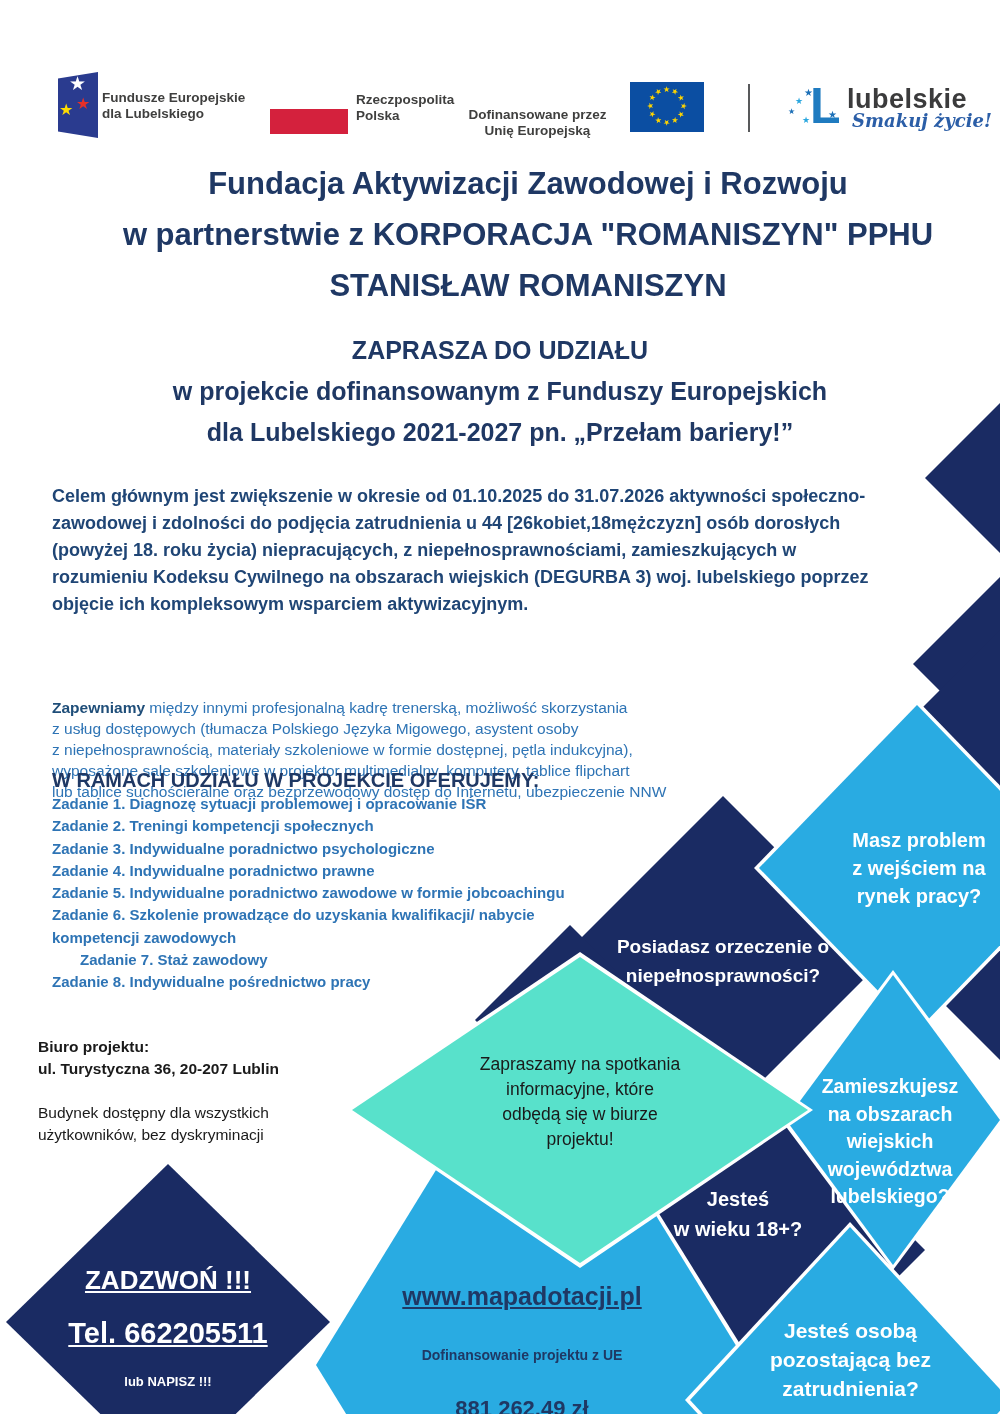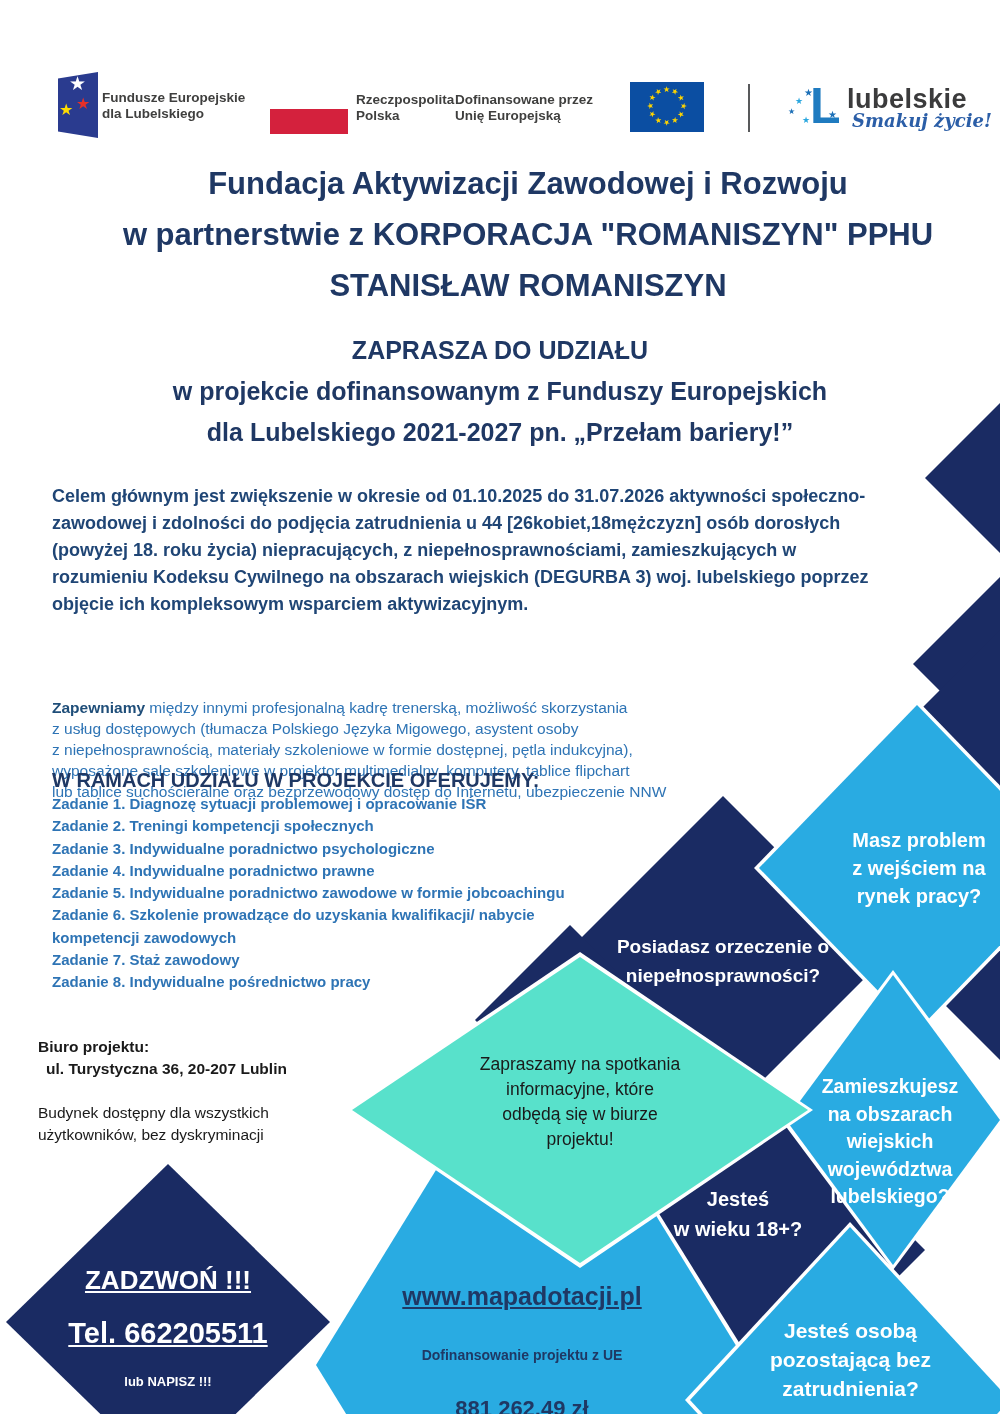--- a/index.html
+++ b/index.html
@@ -40,21 +40,21 @@
 
     <div style="position:absolute;left:270px;top:84px;width:78px;height:50px;box-shadow:0 0 0 1px #e3e3e3 inset;">
       <div style="position:absolute;left:0;top:0;width:100%;height:50%;background:#ffffff;"></div>
       <div style="position:absolute;left:0;top:50%;width:100%;height:50%;background:#D4213D;"></div>
     </div>
     <div class="logo-text" style="left:356px;top:92px;">
       <div>Rzeczpospolita</div>
         <div>Polska</div>
     </div>
 
-    <div class="logo-text" style="left:455px;top:92px;width:165px;text-align:left;">
+    <div class="logo-text" style="left:455px;top:107px;width:165px;text-align:center;">
       <div>Dofinansowane przez</div>
         <div>Unię Europejską</div>
     </div>
     <div style="position:absolute;left:630px;top:82px;width:74px;height:50px;background:#0B4EA2;">
       <span class="star" style="left:50%;top:50%;margin:-5px 0 0 -4px;font-size:8px;color:#FFD500;transform:rotate(0deg) translateY(-16px);">★</span>
       <span class="star" style="left:50%;top:50%;margin:-5px 0 0 -4px;font-size:8px;color:#FFD500;transform:rotate(30deg) translateY(-16px);">★</span>
       <span class="star" style="left:50%;top:50%;margin:-5px 0 0 -4px;font-size:8px;color:#FFD500;transform:rotate(60deg) translateY(-16px);">★</span>
       <span class="star" style="left:50%;top:50%;margin:-5px 0 0 -4px;font-size:8px;color:#FFD500;transform:rotate(90deg) translateY(-16px);">★</span>
       <span class="star" style="left:50%;top:50%;margin:-5px 0 0 -4px;font-size:8px;color:#FFD500;transform:rotate(120deg) translateY(-16px);">★</span>
       <span class="star" style="left:50%;top:50%;margin:-5px 0 0 -4px;font-size:8px;color:#FFD500;transform:rotate(150deg) translateY(-16px);">★</span>
@@ -104,27 +104,27 @@
 
   <div style="position:absolute;left:52px;top:769px;font-size:20px;font-weight:700;color:#1F3864;">W RAMACH UDZIAŁU W PROJEKCIE OFERUJEMY:</div>
   <div style="position:absolute;left:52px;top:793px;width:620px;font-size:15px;line-height:22.3px;font-weight:700;color:#2E74B5;">
     <div style="white-space:pre-line;">Zadanie 1. Diagnozę sytuacji problemowej i opracowanie IŚR</div>
     <div style="white-space:pre-line;">Zadanie 2. Treningi kompetencji społecznych</div>
     <div style="white-space:pre-line;">Zadanie 3. Indywidualne poradnictwo psychologiczne</div>
     <div style="white-space:pre-line;">Zadanie 4. Indywidualne poradnictwo prawne</div>
     <div style="white-space:pre-line;">Zadanie 5. Indywidualne poradnictwo zawodowe w formie jobcoachingu</div>
     <div style="white-space:pre-line;">Zadanie 6. Szkolenie prowadzące do uzyskania kwalifikacji/ nabycie
 kompetencji zawodowych</div>
-    <div style="white-space:pre-line;">Zadanie 7. Staż zawodowy</div>
+    <div style="white-space:pre-line;margin-left:28px;">Zadanie 7. Staż zawodowy</div>
     <div style="white-space:pre-line;">Zadanie 8. Indywidualne pośrednictwo pracy</div>
   </div>
 
   <div style="position:absolute;left:38px;top:1036px;width:330px;color:#1a1a1a;font-size:15.5px;line-height:22px;">
     <div style="font-weight:700;">Biuro projektu:</div>
-    <div style="font-weight:700;margin-left:8px;">ul. Turystyczna 36, 20-207 Lublin</div>
+    <div style="font-weight:700;">ul. Turystyczna 36, 20-207 Lublin</div>
     <div style="margin-top:22px;white-space:pre-line;">Budynek dostępny dla wszystkich
 użytkowników, bez dyskryminacji</div>
   </div>
 
   <div class="dn" style="left:925px;top:338px;width:280px;height:280px;"></div>
   <div class="dn" style="left:913px;top:492px;width:344px;height:344px;"></div>
   <div class="dn" style="left:785px;top:625px;width:440px;height:440px;"></div>
   <div class="dn" style="left:561px;top:796px;width:324px;height:324px;"></div>
   <div class="dn" style="left:475px;top:925px;width:190px;height:190px;"></div>
   <div class="dn" style="left:589px;top:1082px;width:336px;height:336px;"></div>

